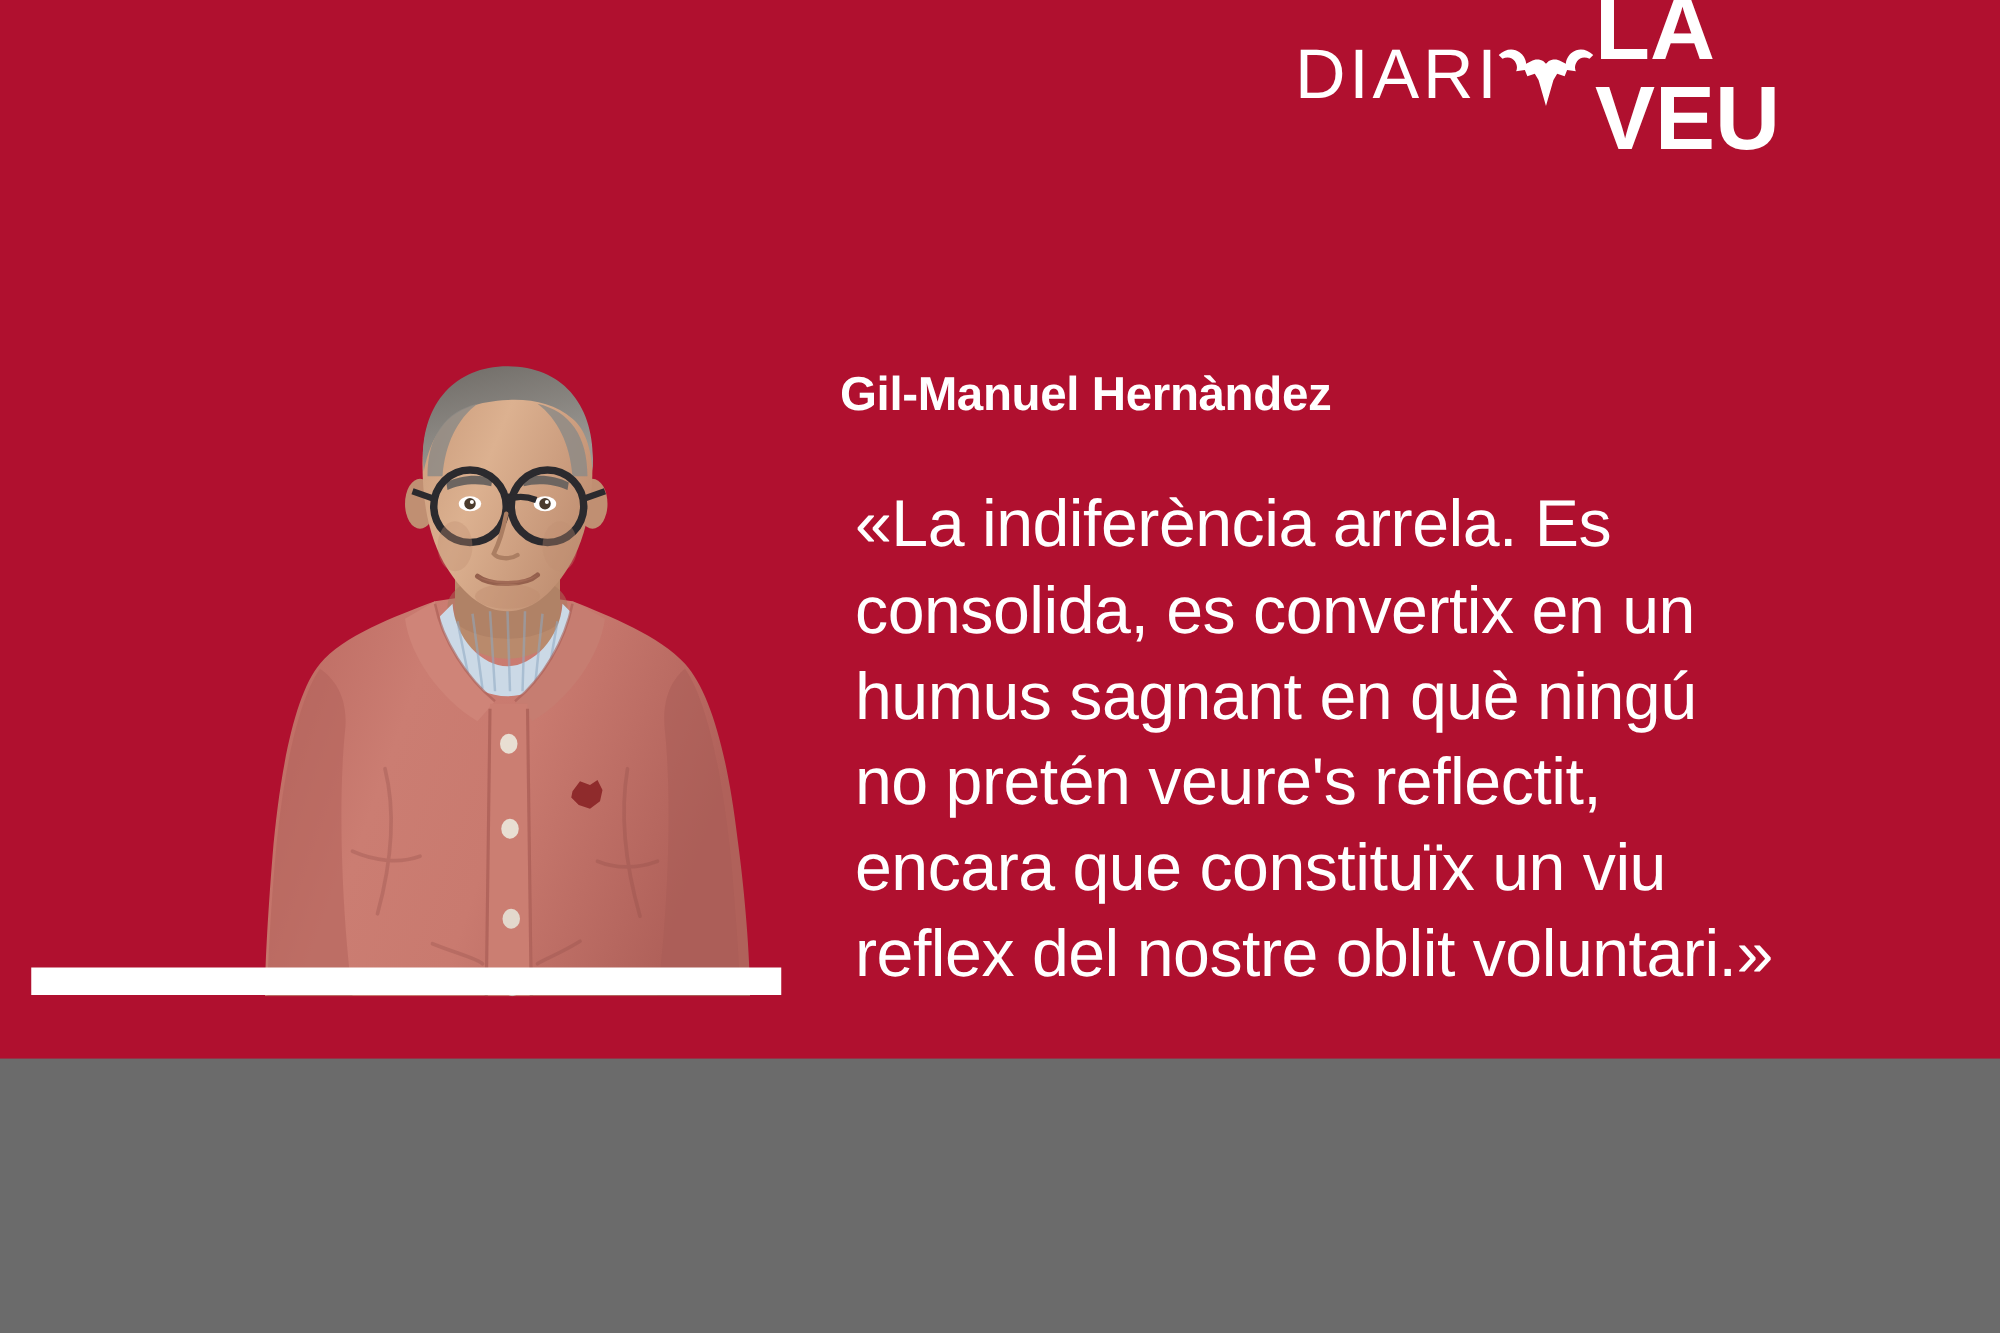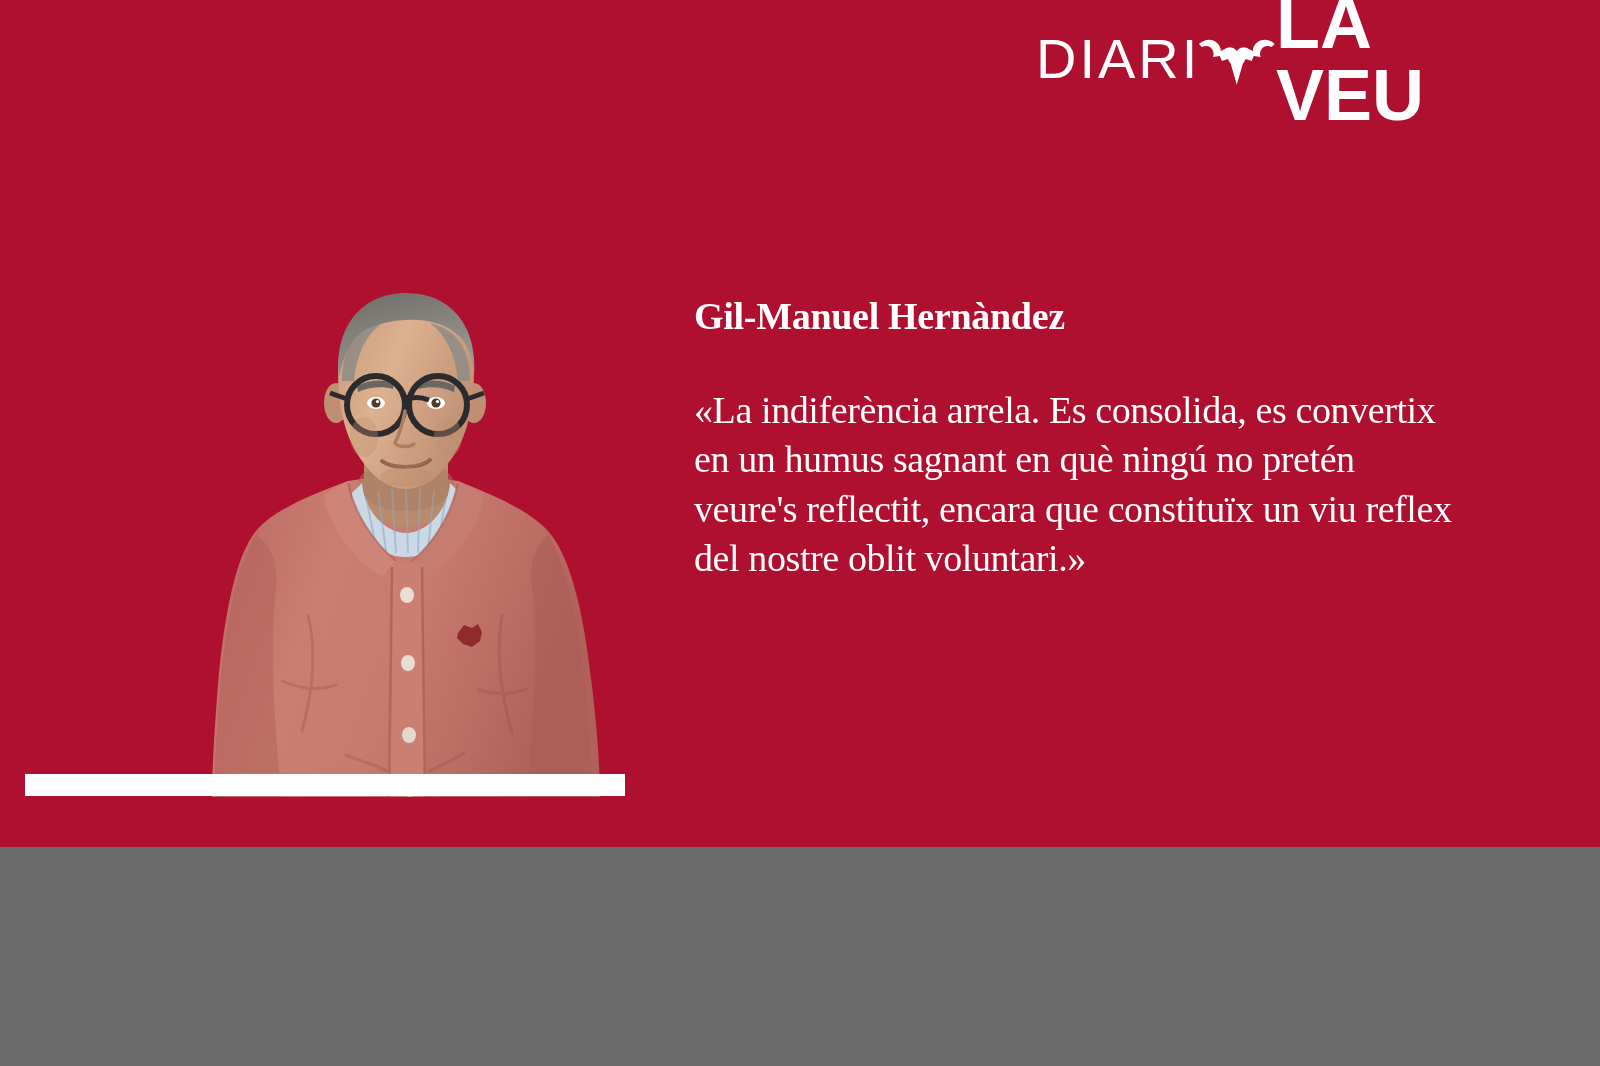--- a/index.html
+++ b/index.html
@@ -80,40 +80,39 @@
     left: 25px;
     top: 774px;
     width: 600px;
     height: 22px;
     background: #ffffff;
   }
 
   
   #textblock {
     position: absolute;
-    left: 694px;
+    left: 672px;
     top: 296px;
     width: 760px;
-    font-family: Liberation Serif, serif;
   }
   #author-name {
     color: #ffffff;
     font-size: 38px;
     font-weight: 700;
     letter-spacing: -0.3px;
     line-height: 1.1;
     margin: 0 0 48px 0;
   }
   #quote-text {
     color: #ffffff;
-    font-size: 38px;
+    font-size: 53px;
     font-weight: 400;
     line-height: 1.30;
     letter-spacing: -0.4px;
-    margin: 0;
+    margin: 12px;
     white-space: pre-line;
   }
 </style>
 </head>
 <body>
 
 <div id="card" style="background: rgb(176, 16, 47);">
 
   <div id="logo">
     <div id="logo-row">

